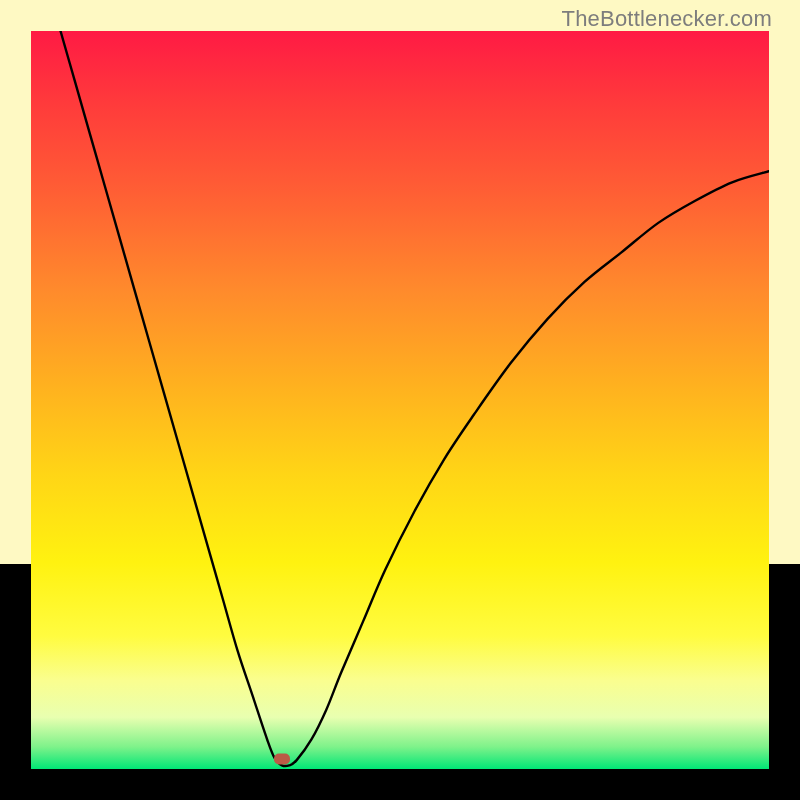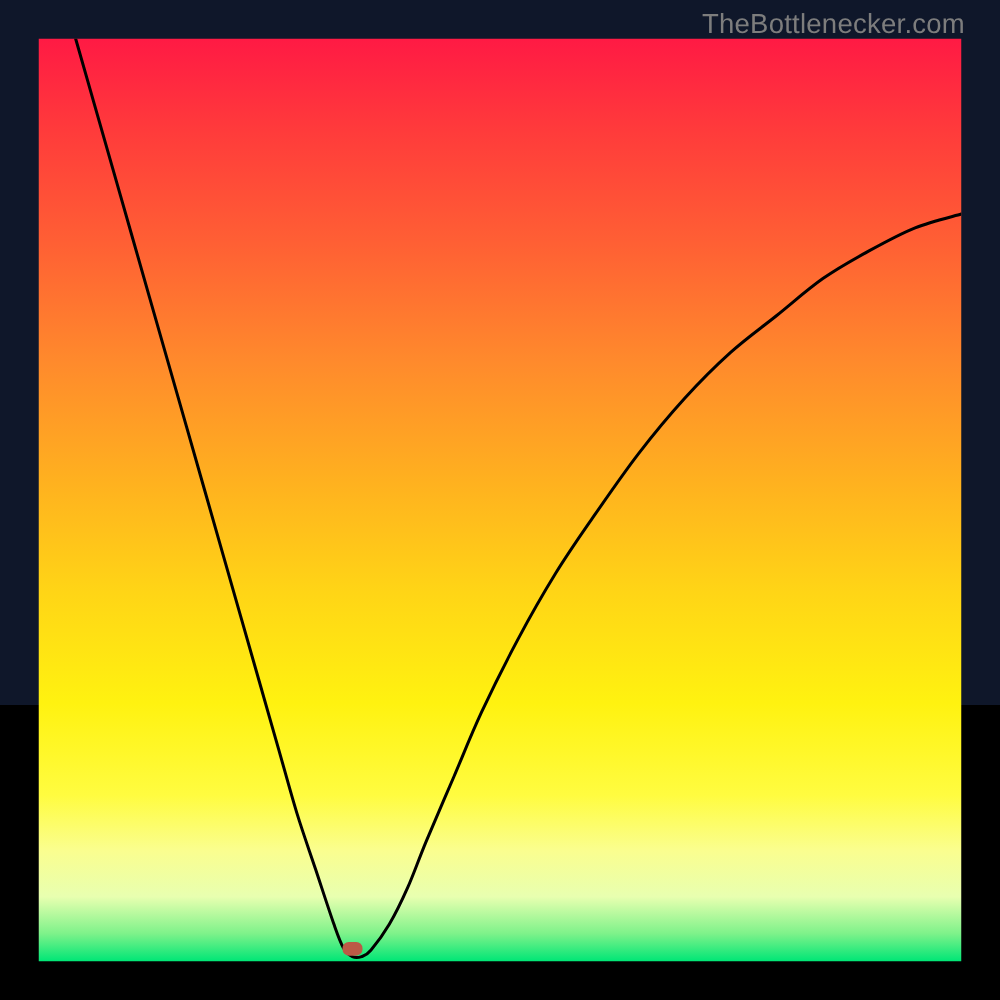--- a/index.html
+++ b/index.html
@@ -10,21 +10,21 @@
     background: #000;
     overflow: hidden;
     font-family: Arial, Helvetica, sans-serif;
   }
   .frame {
     position: absolute;
     top: 0;
     left: 0;
     width: 800px;
     height: 564px;
-    background: #0f172a;
+    background: #fef9c3;
   }
   .plot-area {
     position: absolute;
     top: 31px;
     left: 31px;
     width: 738px;
     height: 738px;
     background: linear-gradient(
       to bottom,
       #ff1a44 0%,

